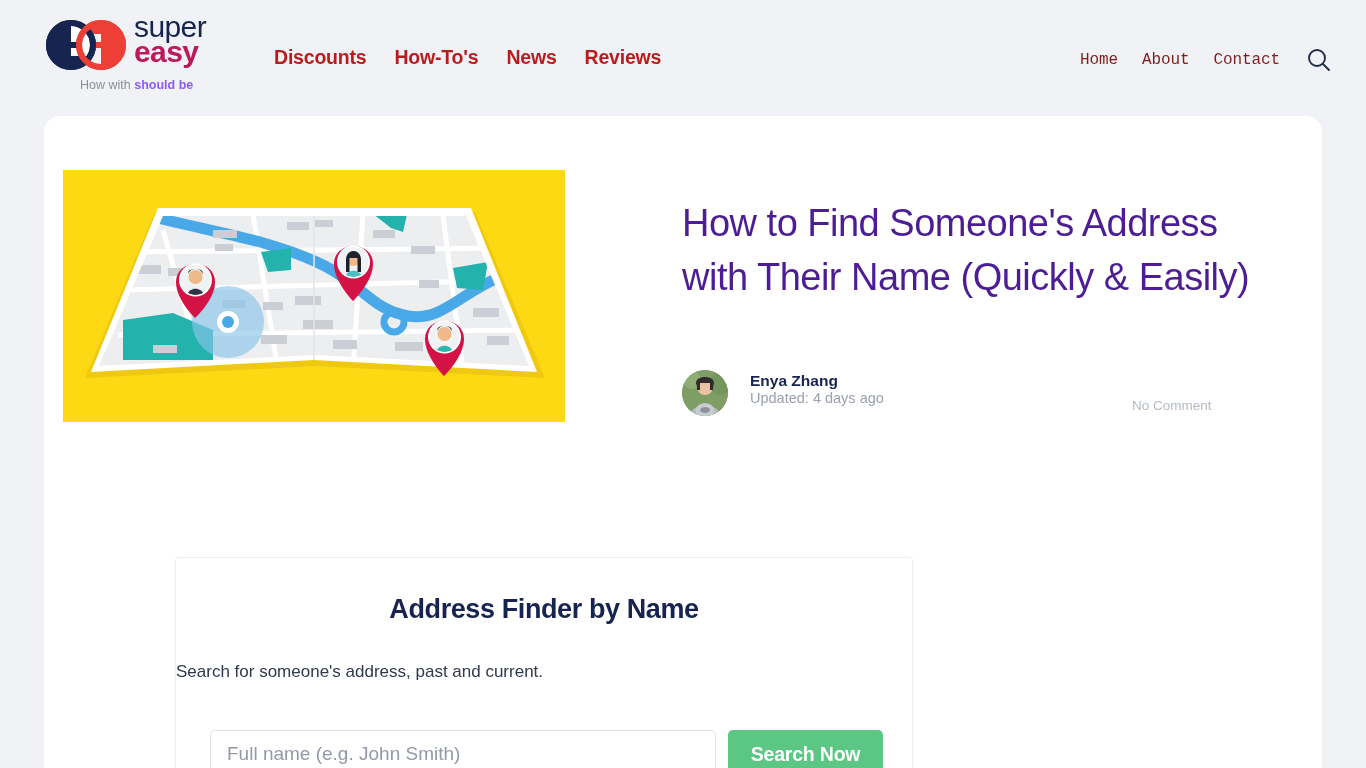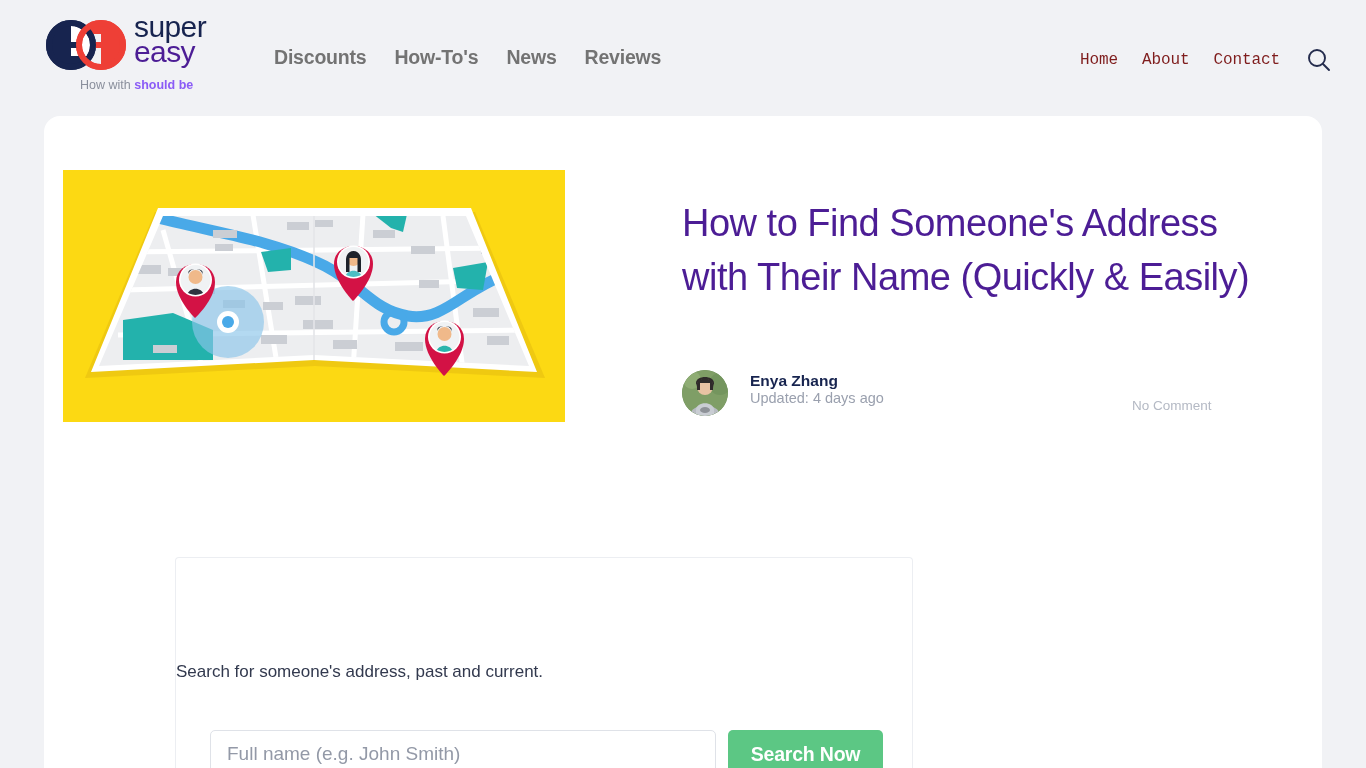--- a/index.html
+++ b/index.html
@@ -28,35 +28,35 @@
   }
   .logo-text {
     position: absolute; left: 90px; top: 0px;
     line-height: 0.84;
   }
   .logo-super {
     font-size: 30px; font-weight: 400; letter-spacing: -0.6px;
     color: #17244f; display: block; text-align: center;
   }
   .logo-easy {
-    font-size: 30px; font-weight: 400; letter-spacing: -0.6px;
-    color: #4c1d95; display: block;
+    font-size: 30px; font-weight: 700; letter-spacing: -0.6px;
+    color: #be185d; display: block;
   }
   .logo-tagline {
     position: absolute; left: 80px; top: 78px;
     font-size: 12.5px; color: #8a8f9c; white-space: nowrap;
   }
   .logo-tagline b { color: #8b5cf6; font-weight: 700; }
 
   .nav-main {
     position: absolute; left: 274px; top: 46px;
     display: flex; gap: 28px; align-items: center;
   }
   .nav-main a {
-    font-size: 19.5px; font-weight: 700; color: #737373;
+    font-size: 19.5px; font-weight: 700; color: #b91c1c;
     text-decoration: none; letter-spacing: -0.2px; white-space: nowrap;
   }
   .nav-right {
     position: absolute; right: 34px; top: 47px;
     display: flex; gap: 24px; align-items: center;
   }
   .nav-right a {
     font-size: 16px; color: #7f1d1d; text-decoration: none;
     letter-spacing: -0.1px; white-space: nowrap; font-family: Liberation Mono, monospace;
   }
@@ -332,19 +332,20 @@
           <ellipse cx="23" cy="40" rx="5" ry="3" fill="#8e9298"></ellipse>
         </g>
       </svg>
     </span>
     <span class="author-name">Enya Zhang</span>
     <span class="author-updated">Updated: 4 days ago</span>
     <span class="comment-count">No Comment</span>
   </div>
 
   <div class="widget">
+    <div class="widget-title">Address Finder by Name</div>
     <div class="widget-sub">Search for someone's address, past and current.</div>
     <form class="widget-form">
       <input class="name-input" type="text" placeholder="Full name (e.g. John Smith)" style="">
       <button class="search-now" type="submit">Search Now</button>
     </form>
   </div>
 </div>
 
 </body></html>

